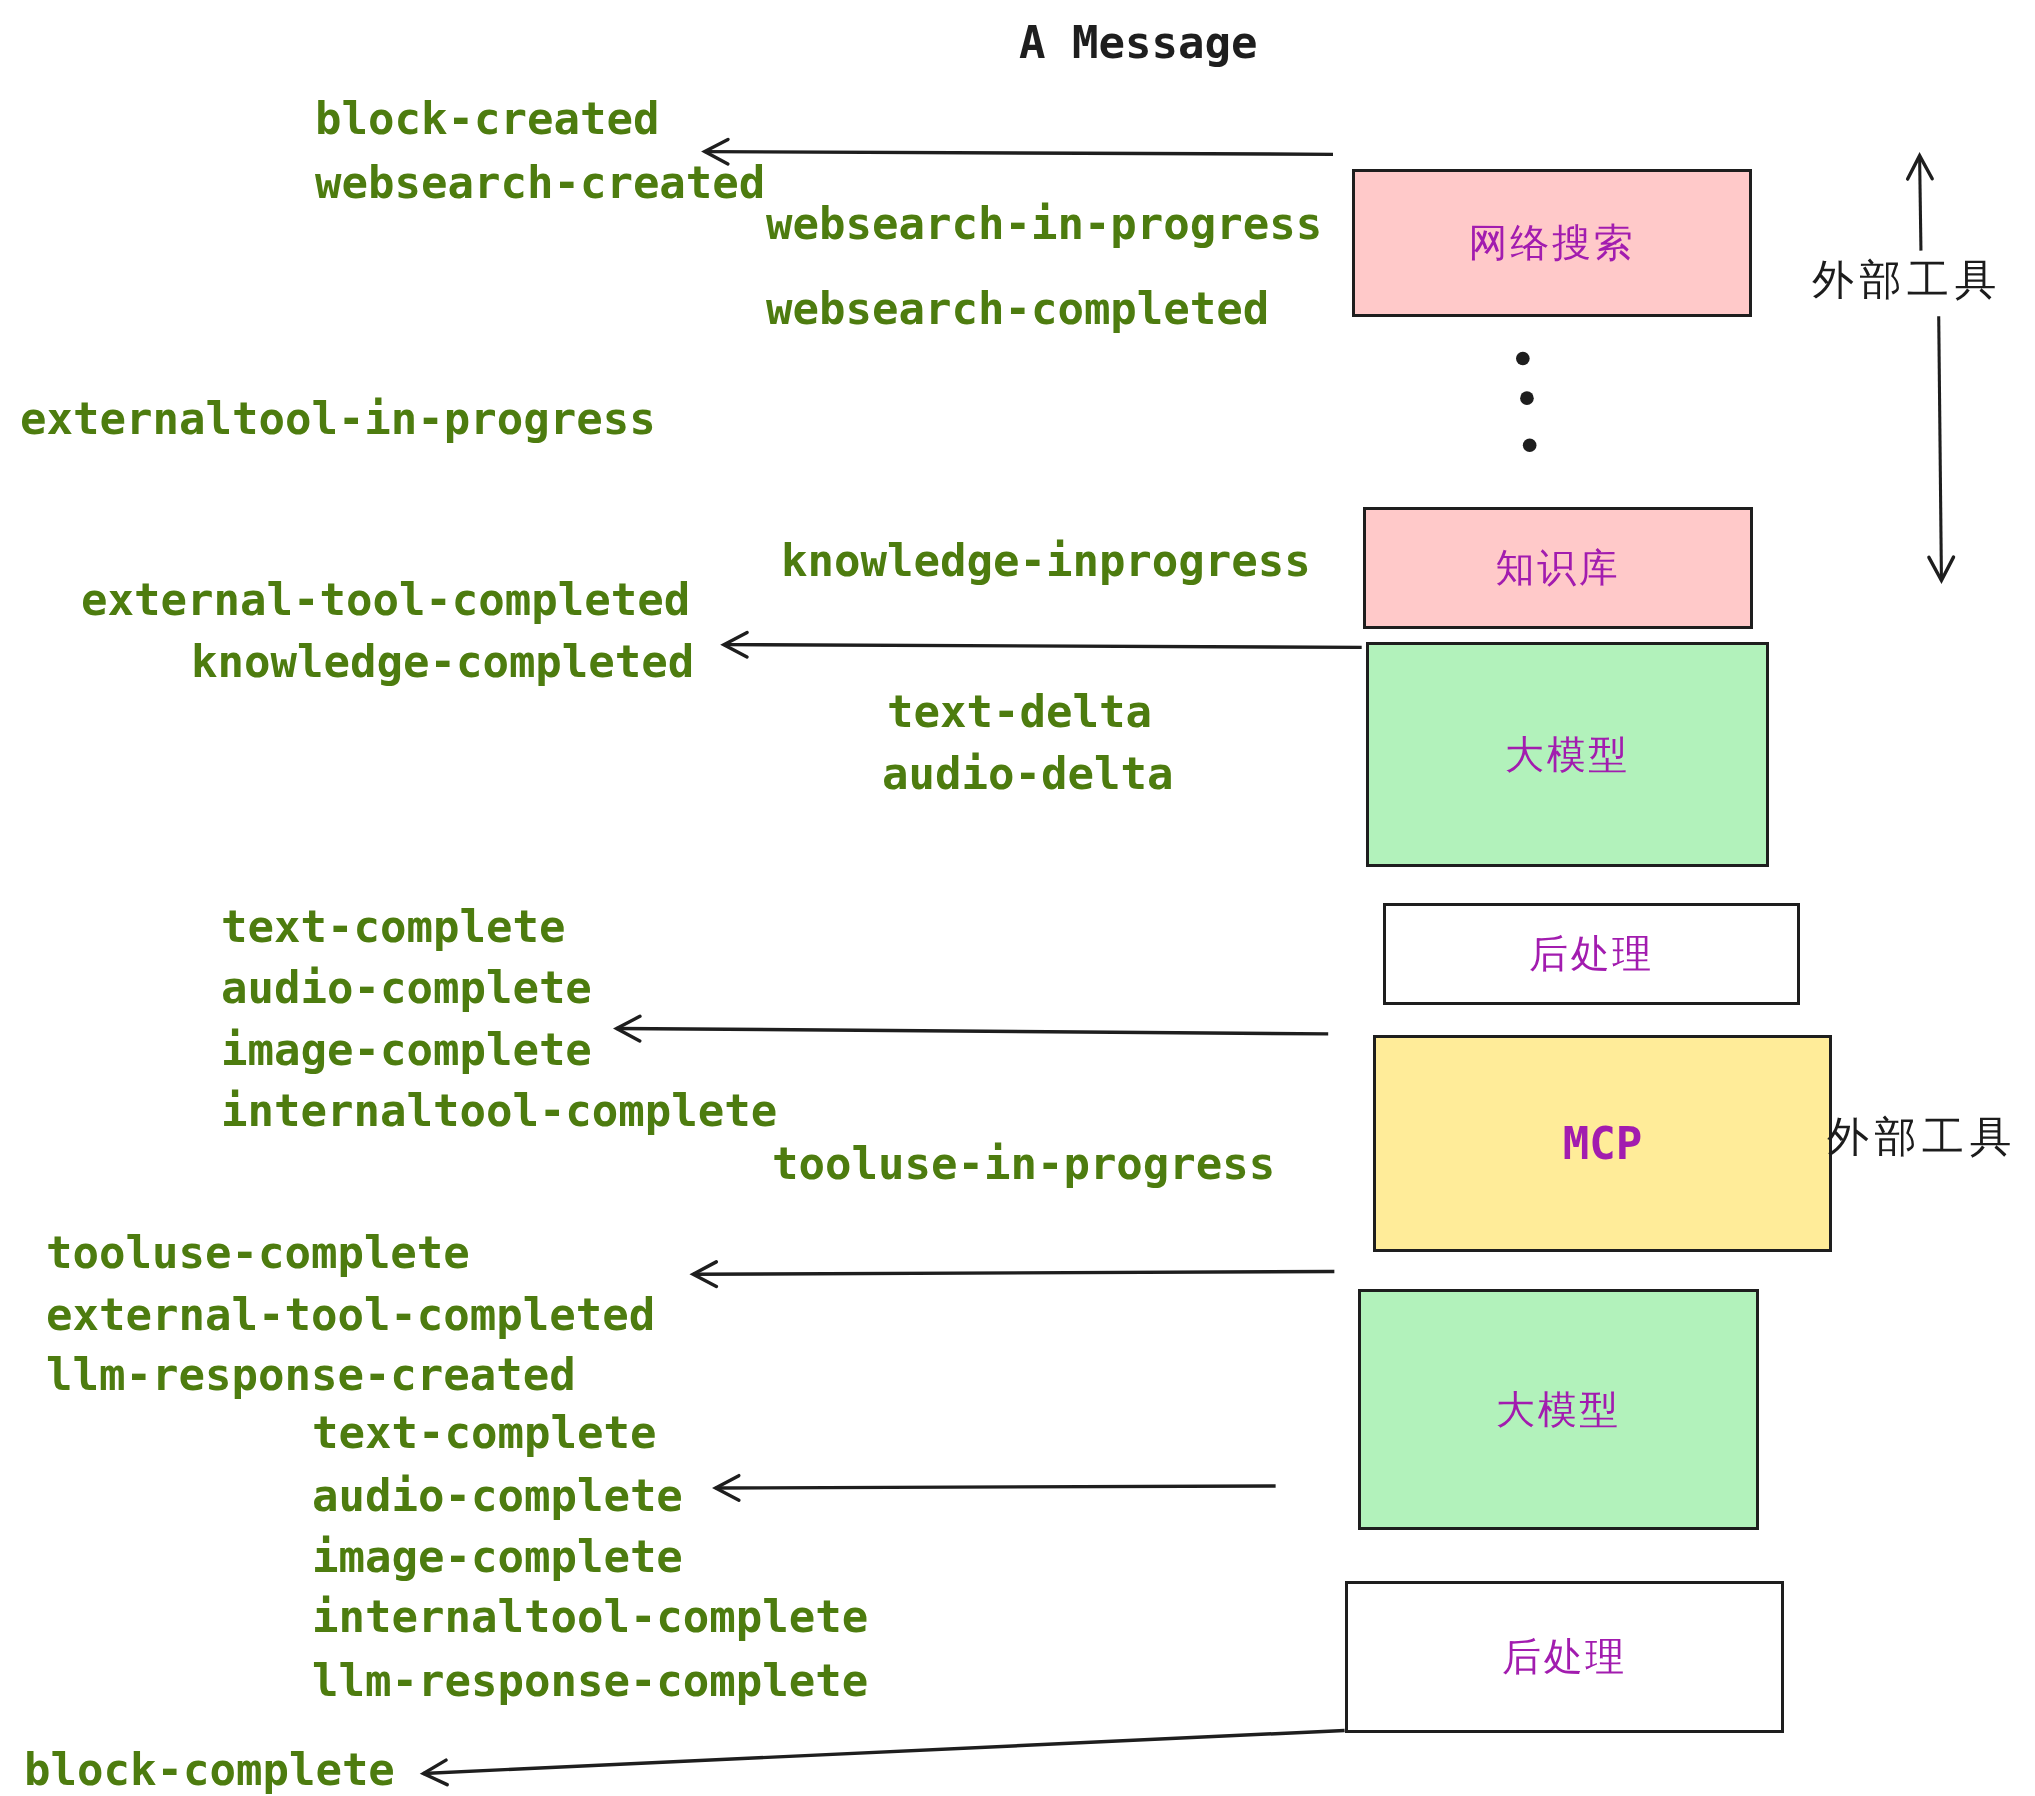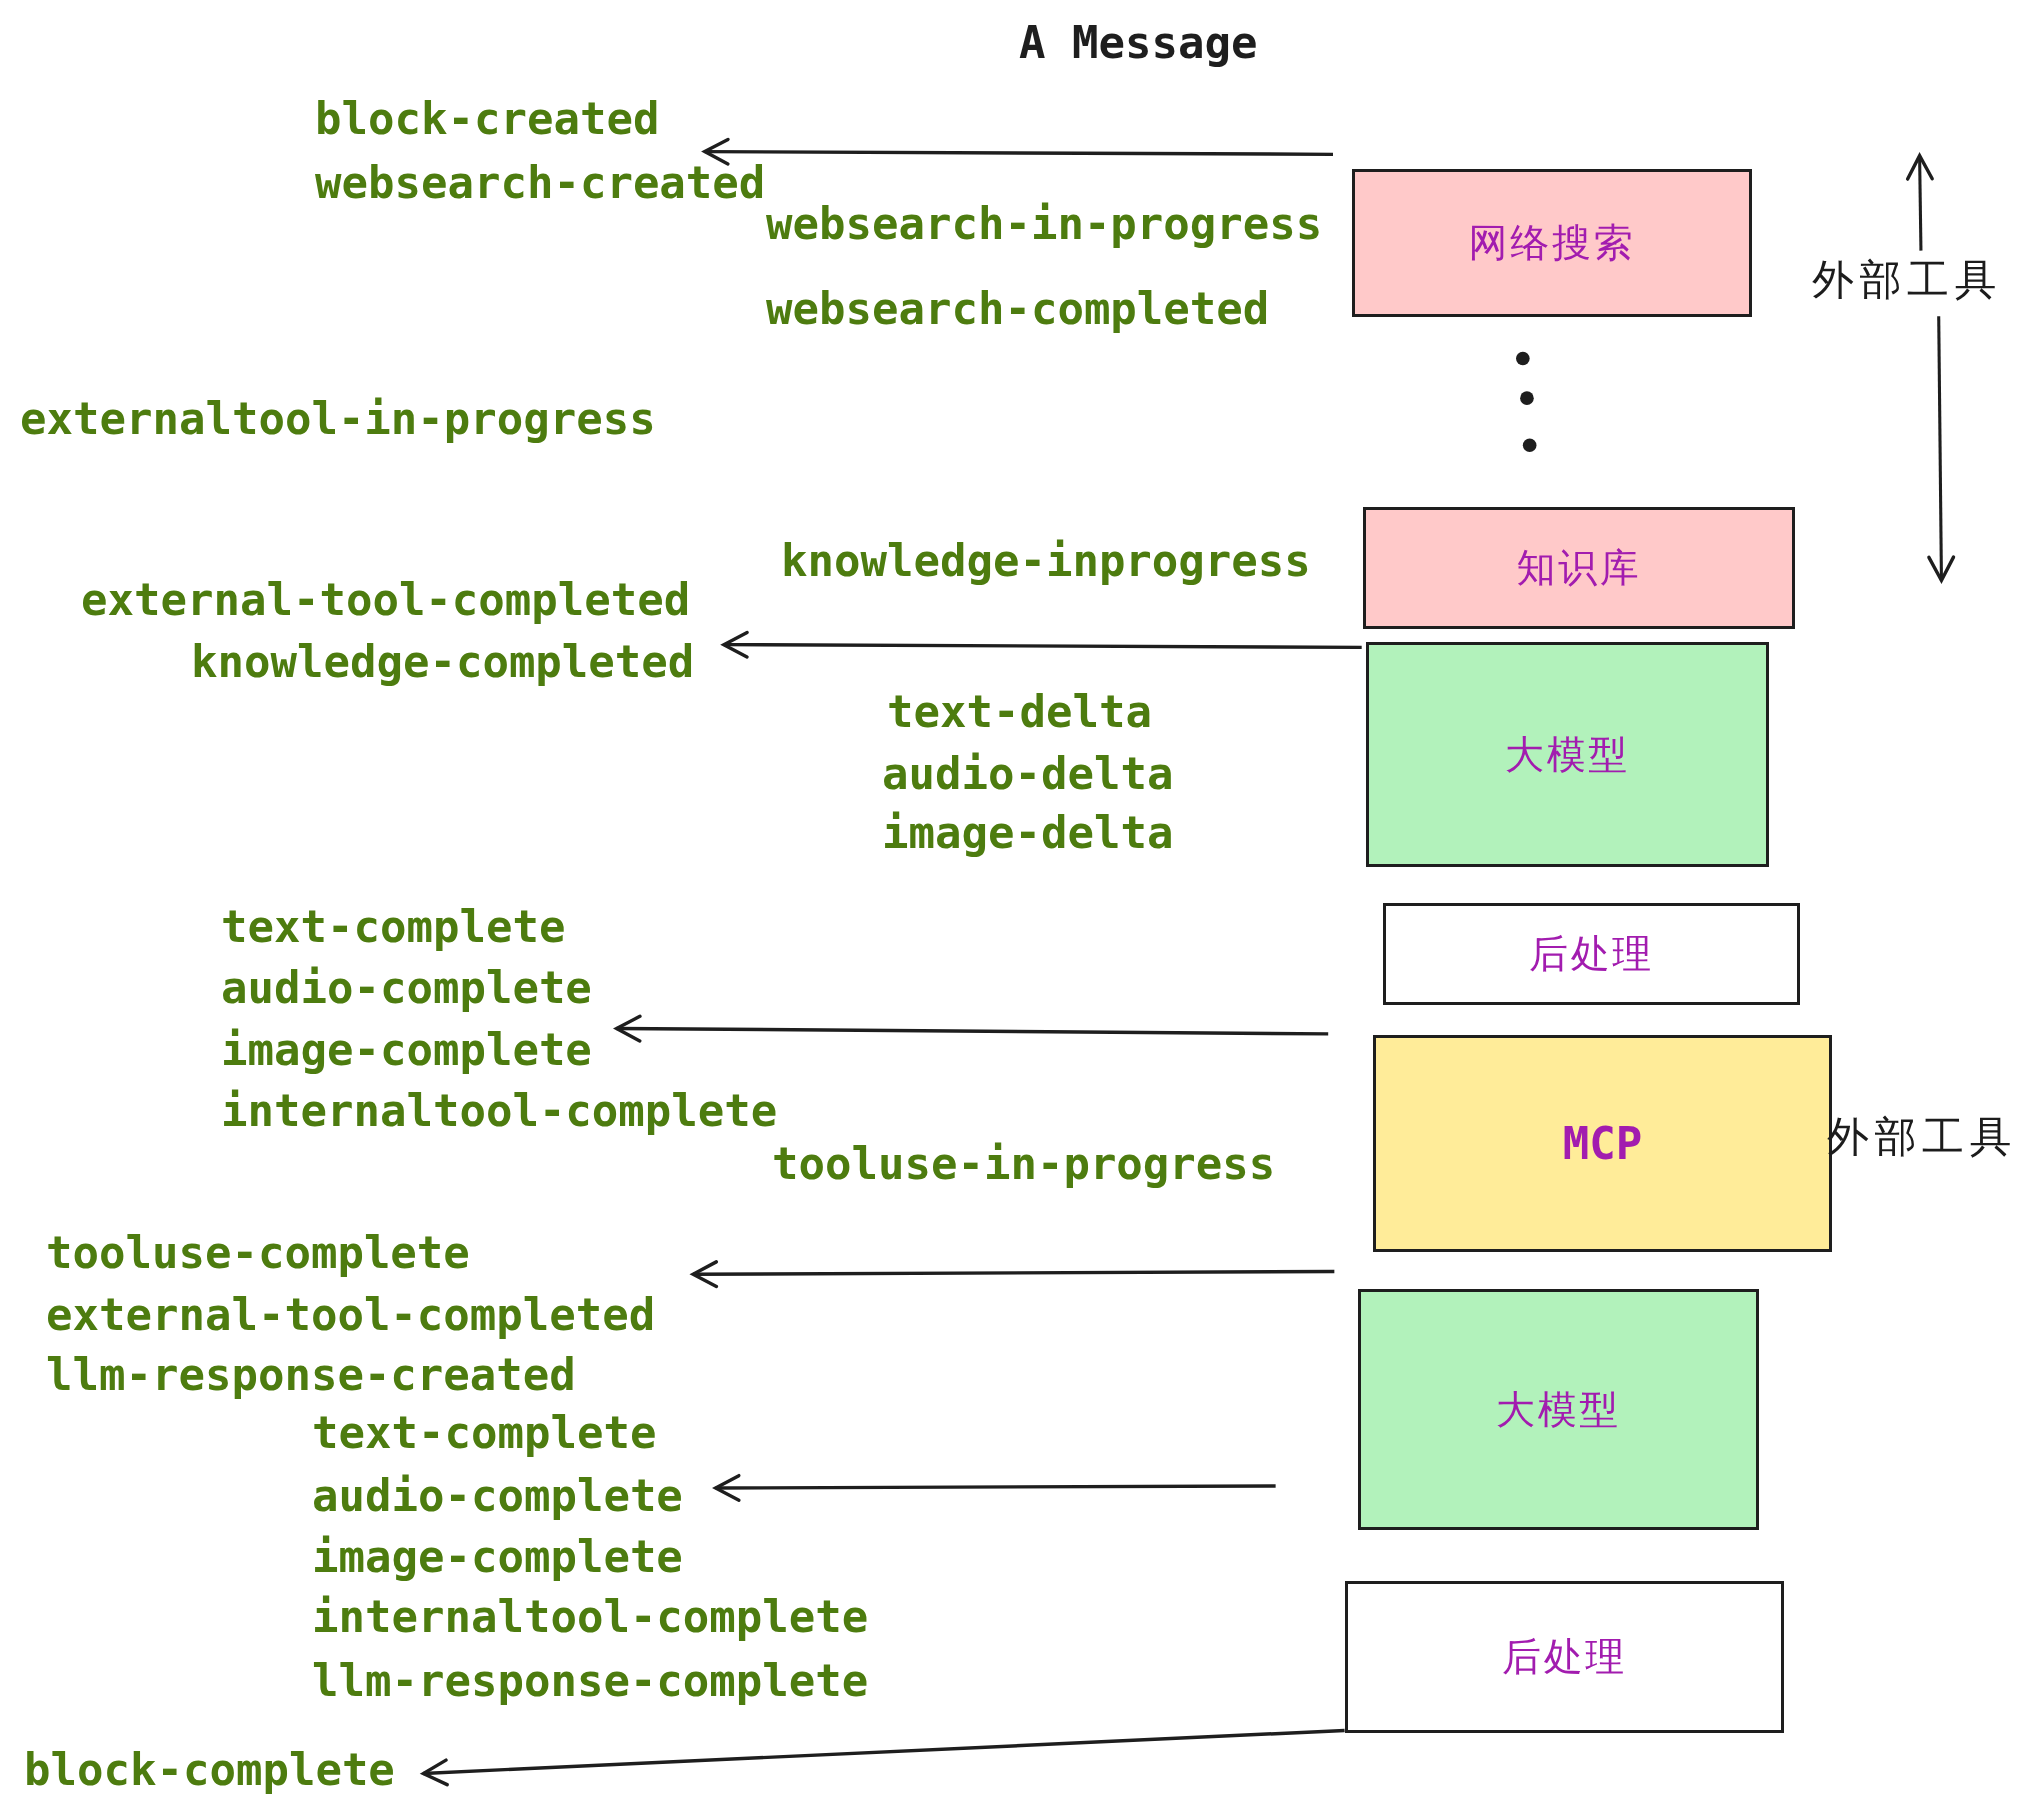--- a/index.html
+++ b/index.html
@@ -51,40 +51,39 @@
   <div class="evt" style="left:315px;top:91px">block-created</div>
   <div class="evt" style="left:315px;top:155px">websearch-created</div>
   <div class="evt" style="left:766px;top:196px">websearch-in-progress</div>
   <div class="evt" style="left:766px;top:281px">websearch-completed</div>
   <div class="evt" style="left:20px;top:391px">externaltool-in-progress</div>
   <div class="evt" style="left:781px;top:533px">knowledge-inprogress</div>
   <div class="evt" style="left:81px;top:572px">external-tool-completed</div>
   <div class="evt" style="left:191px;top:634px">knowledge-completed</div>
   <div class="evt" style="left:887px;top:684px">text-delta</div>
   <div class="evt" style="left:882px;top:746px">audio-delta</div>
-  <div class="evt" style="left:882px;top:805px">image-delta</div>
   <div class="evt" style="left:221px;top:899px">text-complete</div>
   <div class="evt" style="left:221px;top:960px">audio-complete</div>
   <div class="evt" style="left:221px;top:1022px">image-complete</div>
   <div class="evt" style="left:221px;top:1083px">internaltool-complete</div>
   <div class="evt" style="left:772px;top:1136px">tooluse-in-progress</div>
   <div class="evt" style="left:46px;top:1225px">tooluse-complete</div>
   <div class="evt" style="left:46px;top:1287px">external-tool-completed</div>
   <div class="evt" style="left:46px;top:1347px">llm-response-created</div>
   <div class="evt" style="left:312px;top:1405px">text-complete</div>
   <div class="evt" style="left:312px;top:1468px">audio-complete</div>
   <div class="evt" style="left:312px;top:1529px">image-complete</div>
   <div class="evt" style="left:312px;top:1589px">internaltool-complete</div>
   <div class="evt" style="left:312px;top:1653px">llm-response-complete</div>
   <div class="evt" style="left:24px;top:1742px">block-complete</div>
 
   <div class="box" style="left: 1352px; top: 169px; width: 400px; height: 148px; background: rgb(255, 201, 201);">
     <span class="lbl">网络搜索</span>
   </div>
-  <div class="box" style="left: 1363px; top: 507px; width: 432px; height: 122px; background: rgb(255, 201, 201);">
+  <div class="box" style="left: 1363px; top: 507px; width: 390px; height: 122px; background: rgb(255, 201, 201);">
     <span class="lbl">知识库</span>
   </div>
   <div class="box" style="left: 1366px; top: 642px; width: 403px; height: 225px; background: rgb(178, 242, 187);">
     <span class="lbl">大模型</span>
   </div>
   <div class="box" style="left: 1383px; top: 903px; width: 417px; height: 102px; background: rgb(255, 255, 255);">
     <span class="lbl">后处理</span>
   </div>
   <div class="box" style="left: 1373px; top: 1035px; width: 459px; height: 217px; background: rgb(255, 236, 153);">
     <span class="lbl mono">MCP</span>

